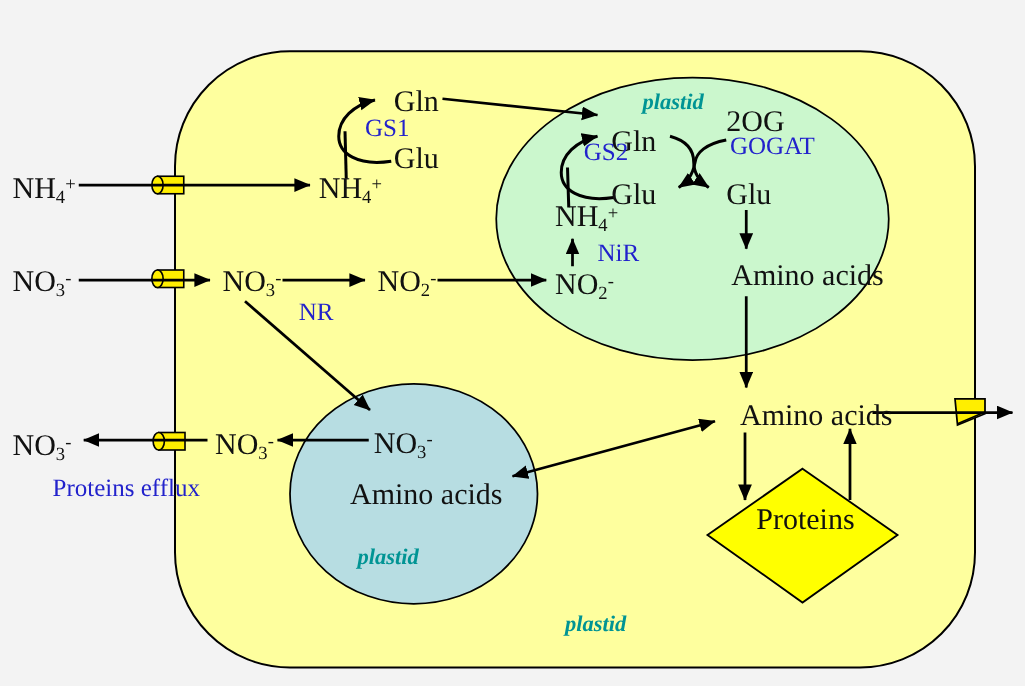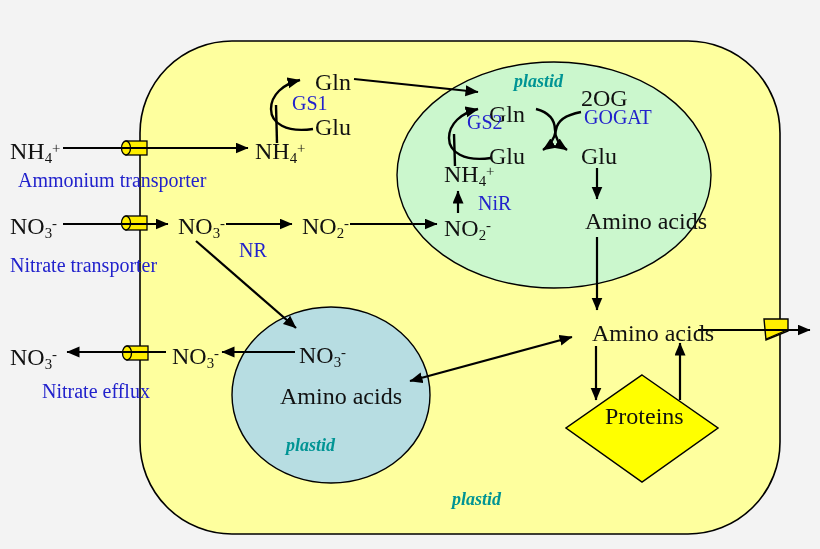--- a/index.html
+++ b/index.html
@@ -101,21 +101,19 @@
   <div class="lbl m" style="left:10px;top:345px">NO<sub>3</sub><sup>-</sup></div>
   <div class="lbl m" style="left:280px;top:384px">Amino acids</div>
   <div class="lbl m" style="left:605px;top:404px">Proteins</div>
 
   <div class="lbl e" style="left:292px;top:93px">GS1</div>
   <div class="lbl e" style="left:467px;top:112px">GS2</div>
   <div class="lbl e" style="left:584px;top:107px">GOGAT</div>
   <div class="lbl e" style="left:478px;top:193px">NiR</div>
   <div class="lbl e" style="left:239px;top:240px">NR</div>
 
-  <div class="lbl e" style="left:18px;top:170px">Ammonium transporter</div>
-  <div class="lbl e" style="left:10px;top:255px">Nitrate transporter</div>
-  <div class="lbl e" style="left:42px;top:381px">Nitrate efflux</div>
+  <div class="lbl e" style="left:42px;top:381px">Proteins efflux</div>
 
   <div class="lbl r" style="left:514px;top:72px">plastid</div>
   <div class="lbl r" style="left:286px;top:436px">plastid</div>
   <div class="lbl r" style="left:452px;top:490px">plastid</div>
 
 </div>
 
 </body></html>

